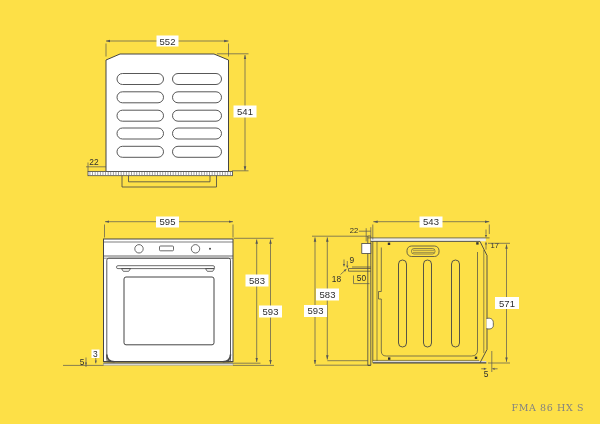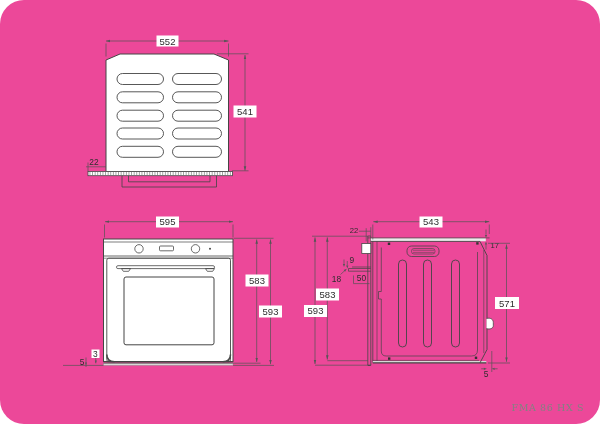--- a/index.html
+++ b/index.html
@@ -1,17 +1,17 @@
 <!DOCTYPE html>
 <html><head>
 <meta charset="utf-8">
 <style>
   html,body{margin:0;padding:0;background:#ffffff;}
-  .stage{position:relative;width:600px;height:424px;background:#ec4899;overflow:hidden;
-         font-family:"Liberation Sans",sans-serif;border-radius:24px;}
+  .stage{position:relative;width:600px;height:424px;background:#fde047;overflow:hidden;
+         font-family:"Liberation Sans",sans-serif;}
   svg{display:block;}
   .dim{font:9.5px "Liberation Sans",sans-serif;fill:#2e2e2e;}
   .dim-sm{font:8.4px "Liberation Sans",sans-serif;fill:#2e2e2e;}
   .dim-xs{font:7.6px "Liberation Sans",sans-serif;fill:#2e2e2e;}
   .model{font:9.5px "DejaVu Serif",serif;fill:#828282;letter-spacing:0.6px;}
   .mask{fill:#ffffff;stroke:none;}
 </style>
 </head>
 <body>
 

